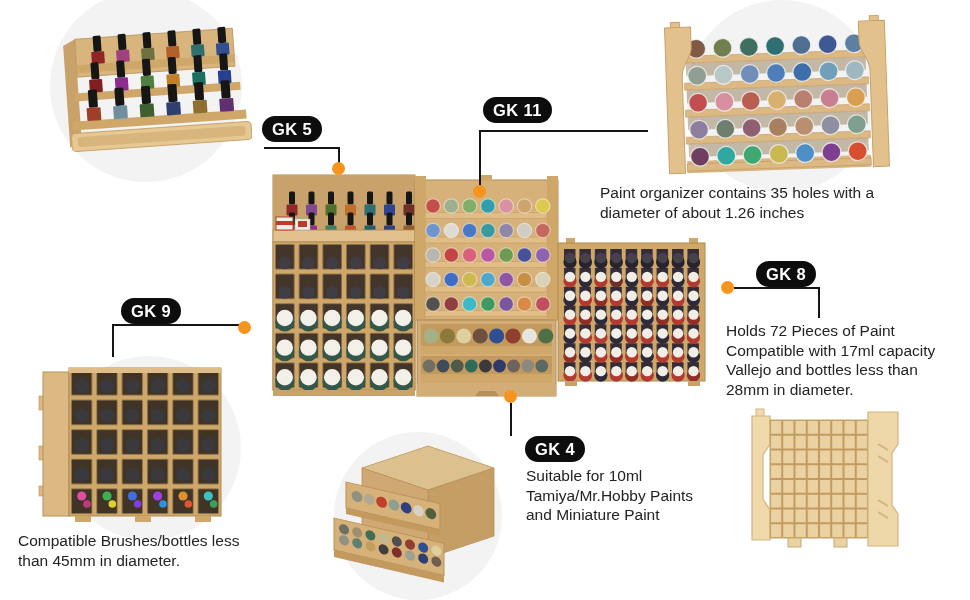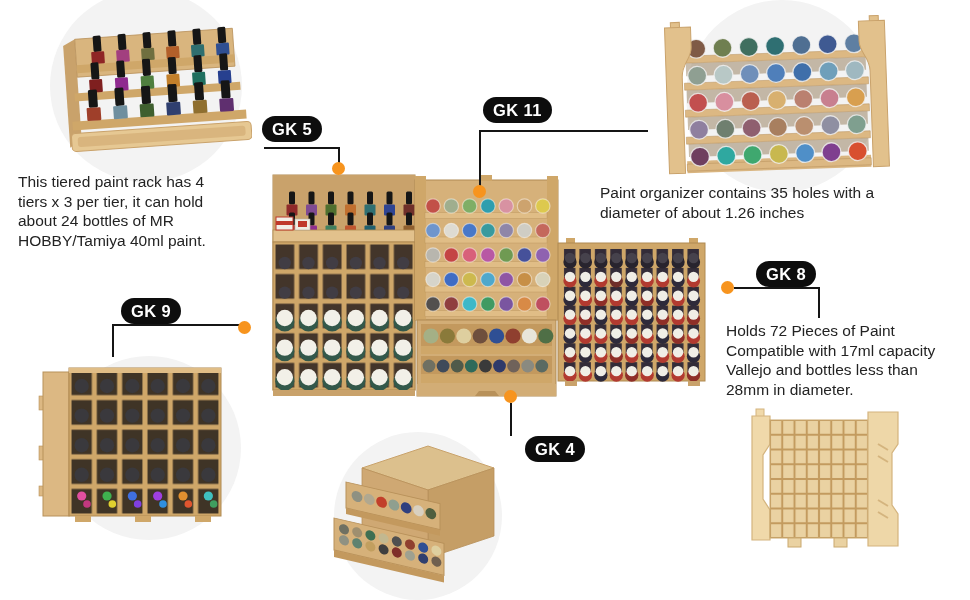--- a/index.html
+++ b/index.html
@@ -611,24 +611,25 @@
 
   <div class="vline" style="left:510px;top:403px;height:33px"></div>
   <div class="dot" style="left:504px;top:390px"></div>
 
   <div class="badge" style="left:262px;top:116px">GK 5</div>
   <div class="badge" style="left:483px;top:97px">GK 11</div>
   <div class="badge" style="left:121px;top:298px">GK 9</div>
   <div class="badge" style="left:756px;top:261px">GK 8</div>
   <div class="badge" style="left:525px;top:436px">GK 4</div>
 
-  <div class="desc" style="left:18px;top:172px;width:250px">This tiered paint rack has 4
-tiers x 3 per tier, it can hold
-about 24 bottles of MR
-HOBBY/Tamiya 40ml paint.</div>
   <div class="desc" style="left:600px;top:183px;width:330px">Paint organizer contains 35 holes with a
 diameter of about 1.26 inches</div>
   <div class="desc" style="left:726px;top:321px;width:250px">Holds 72 Pieces of Paint
 Compatible with 17ml capacity
 Vallejo and bottles less than
 28mm in diameter.</div>
+  <div class="desc" style="left:18px;top:531px;width:270px">Compatible Brushes/bottles less
+than 45mm in diameter.</div>
+  <div class="desc" style="left:526px;top:466px;width:220px">Suitable for 10ml
+Tamiya/Mr.Hobby Paints
+and Miniature Paint</div>
 
 </div>
 
 </body></html>

